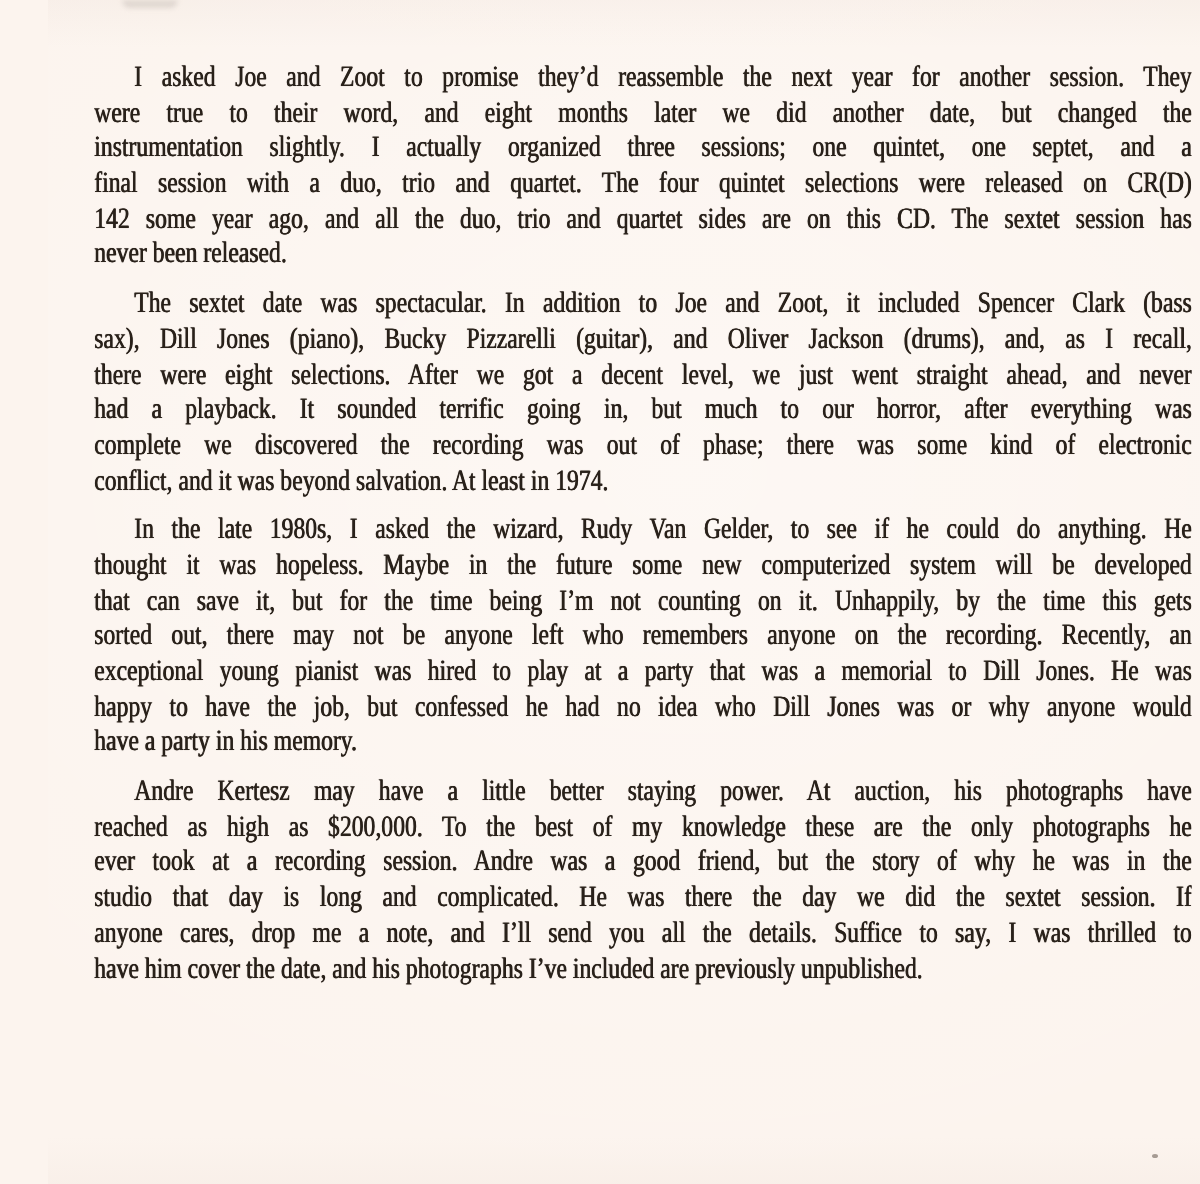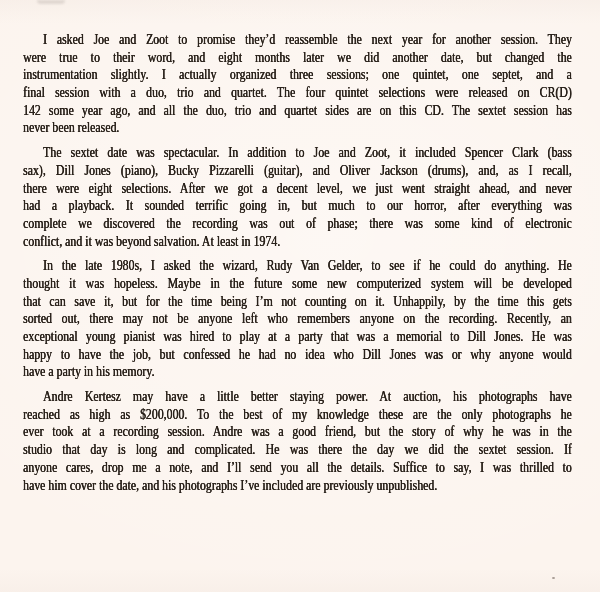--- a/index.html
+++ b/index.html
@@ -16,20 +16,21 @@
     overflow:hidden;
     font-family:"Liberation Serif","DejaVu Serif",serif;
   }
   .page{
     position:absolute; inset:0;
     
     background:
       radial-gradient(ellipse 120% 90% at 55% 40%, rgba(255,255,255,0.35), rgba(255,255,255,0) 70%),
       linear-gradient(180deg, rgba(236,222,214,0.25) 0%, rgba(252,244,238,0) 4%, rgba(252,244,238,0) 96%, rgba(238,226,218,0.25) 100%),
       var(--bg);
+    margin-left: 24px;
   }
   .notes{
     position:absolute;
     left:23px; top:31px;
     width:549px;
     color:var(--ink);
   }
   .para{
     margin:0 0 7px 0;
   }

